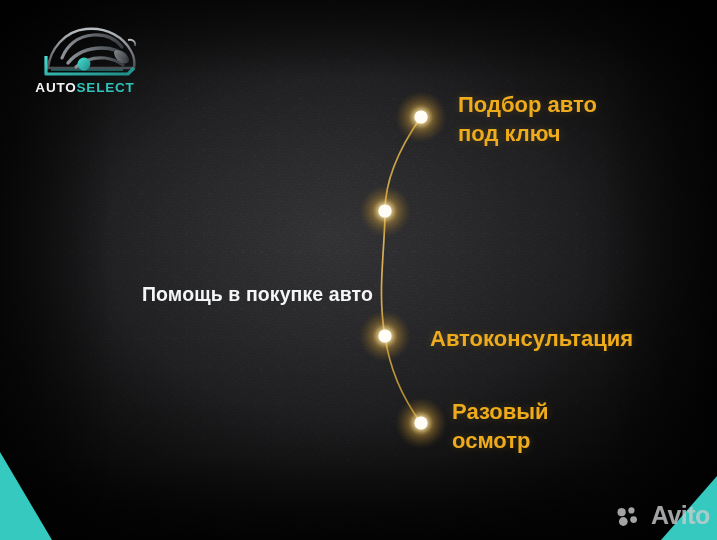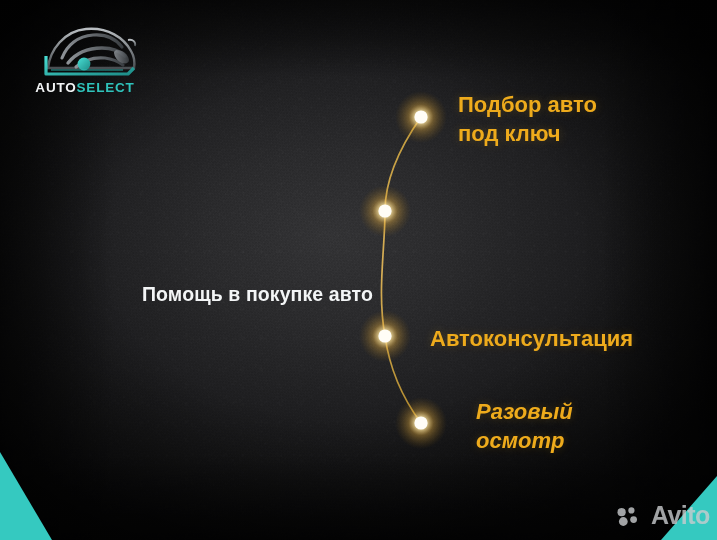--- a/index.html
+++ b/index.html
@@ -118,21 +118,21 @@
     font-size: 22px;
     font-weight: bold;
     line-height: 1.32;
     color: #eeab1c;
     text-shadow: 0 0 10px rgba(238,171,28,.22);
     white-space: pre-line;
   }
   .svc-1 { left: 458px; top: 90px; }
   .svc-2 { left: 430px; top: 186px; }
   .svc-3 { left: 430px; top: 324px; }
-  .svc-4 { left: 476px; top: 397px; font-style: italic; }
+  .svc-4 { left: 452px; top: 397px; }
 
   
   .corner-layer {
     position: absolute;
     inset: 0;
     pointer-events: none;
   }
 
   
   .avito {

